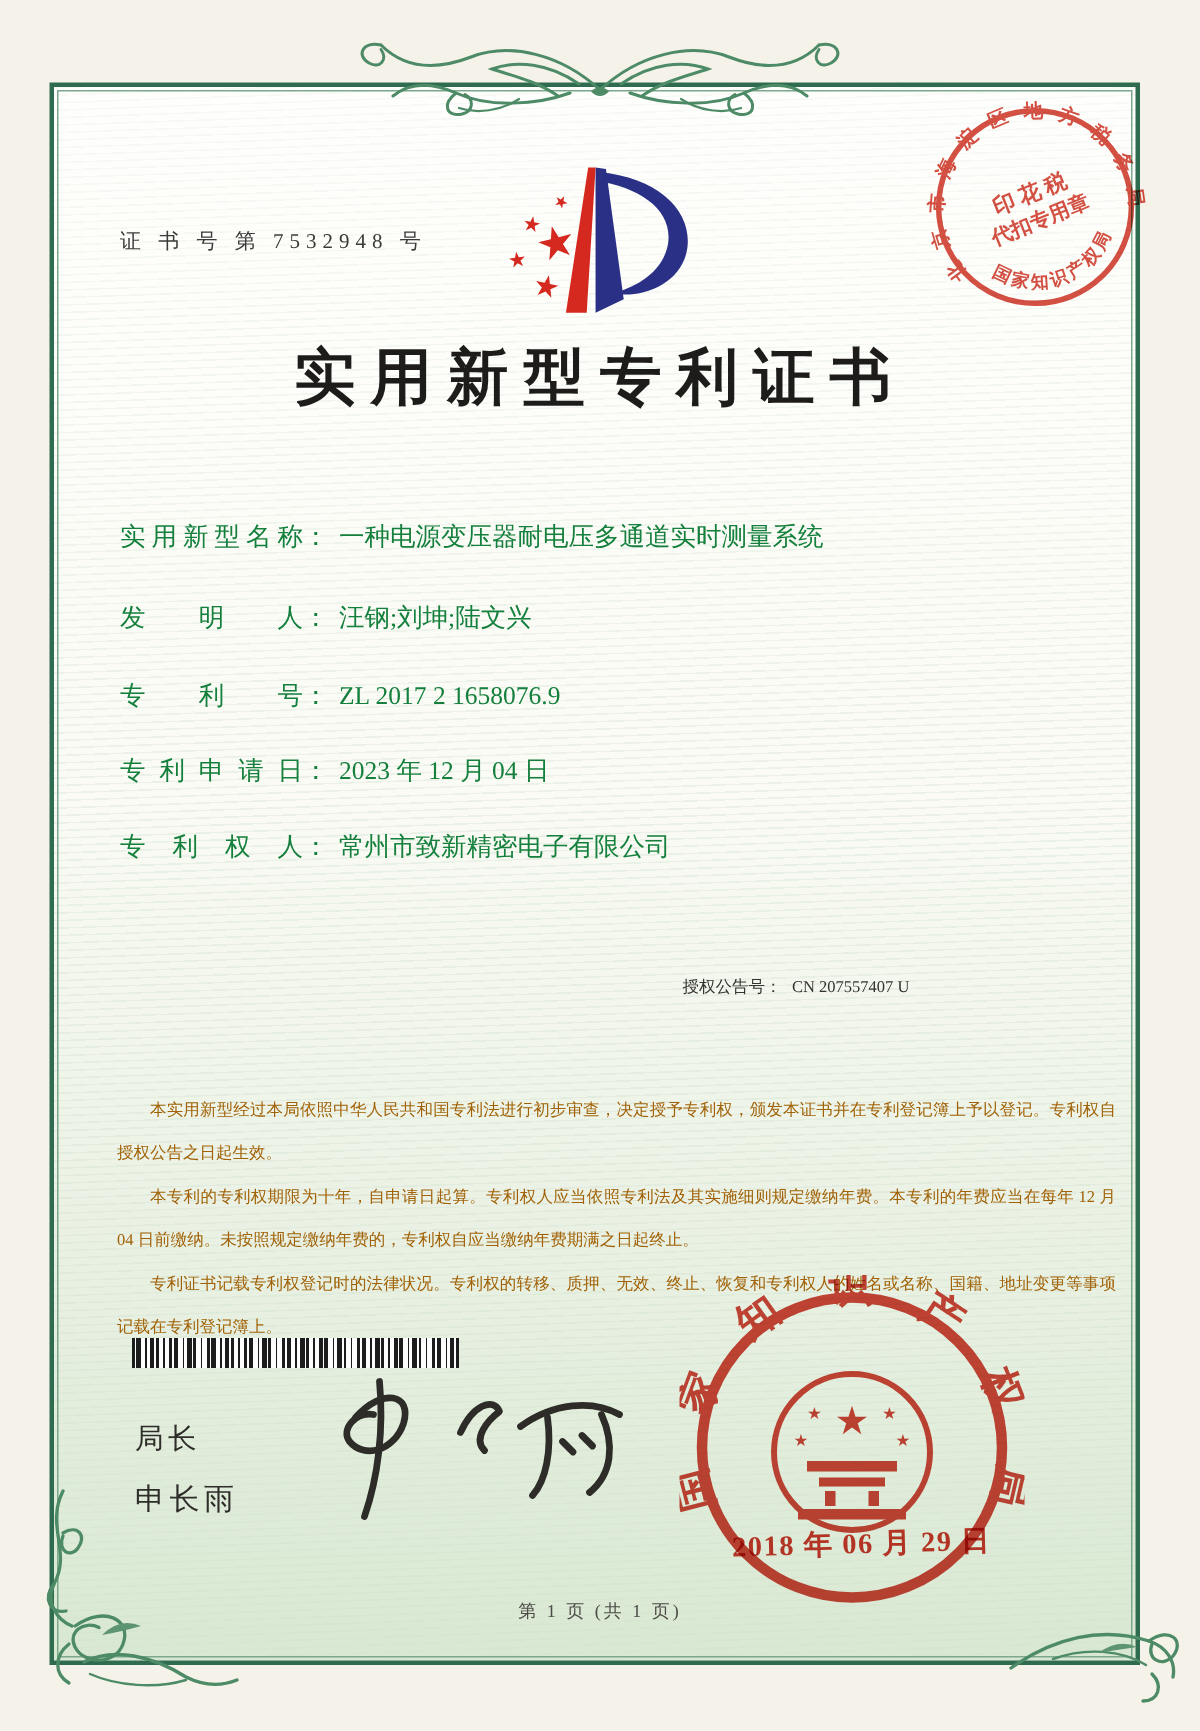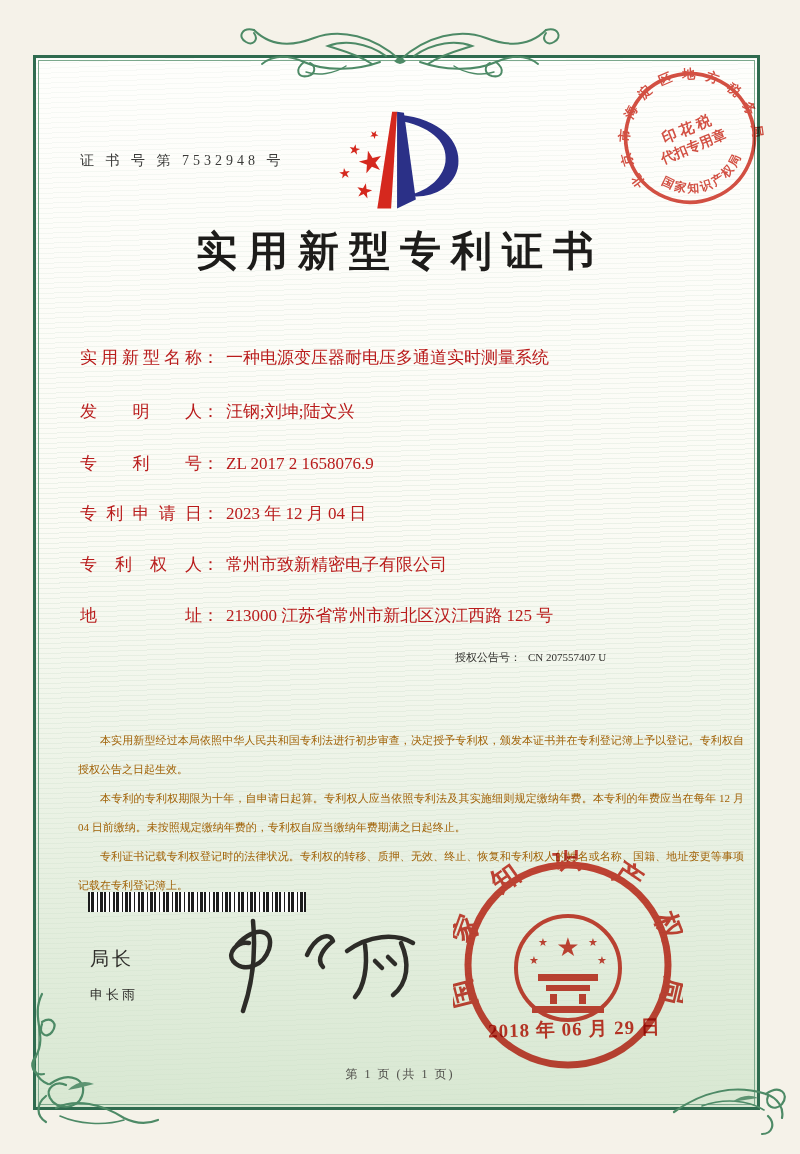--- a/index.html
+++ b/index.html
@@ -24,42 +24,42 @@
     content:"";position:absolute;inset:2px;
     border:1px solid #7ba88c;pointer-events:none;
   }
   .cert-no{
     left:80px;top:108px;font-size:14px;letter-spacing:4px;color:#3a3a38;margin-top:44px;
   }
   .title{
     left:0;right:0;top:224px;text-align:center;
     font-size:41px;font-weight:700;letter-spacing:10px;color:#1d1c1a;
   }
-  .f-row{position:absolute;left:80px;font-size:17px;white-space:nowrap;color:#b91c1c;}
+  .f-row{position:absolute;left:80px;font-size:17px;white-space:nowrap;color:#15803d;}
   .f-label{
     display:inline-block;width:122px;vertical-align:bottom;
     text-align:justify;text-align-last:justify;-moz-text-align-last:justify;
   }
   .f-colon{display:inline-block;}
   .f-value{margin-left:7px;}
   .grant-no{position:absolute;left:455px;top:650px;font-size:11px;white-space:nowrap;color:#33322f;}
   .body-text{
     left:78px;top:682px;width:666px;font-size:11px;line-height:29px;
     text-align:justify;color:#a16207;margin-top:44px;
   }
   .body-text p{margin:0;text-indent:2em;}
   .barcode{
     left:88px;top:892px;width:218px;height:20px;
     background:repeating-linear-gradient(90deg,
       #1c1c1c 0 2px,#fdfdfd 2px 3px,#1c1c1c 3px 6px,#fdfdfd 6px 9px,
       #1c1c1c 9px 10px,#fdfdfd 10px 12px,#1c1c1c 12px 15px,#fdfdfd 15px 16px,
       #1c1c1c 16px 18px,#fdfdfd 18px 21px,#1c1c1c 21px 22px,#fdfdfd 22px 25px);
   }
   .sig-title{left:90px;top:946px;font-size:19px;letter-spacing:3px;color:#2e2d2a;}
-  .sig-name{left:90px;top:986px;font-size:13px;letter-spacing:3px;color:#2e2d2a;}
+  .sig-name{left:90px;top:986px;font-size:20px;letter-spacing:3px;color:#2e2d2a;}
   .seal-date{
     left:488px;top:1016px;width:200px;font-size:19px;letter-spacing:1px;
     color:var(--c-seal_red,#cf382a);transform:rotate(-1.5deg);
     mix-blend-mode:multiply;font-weight:600;
   }
   .footer{
     left:0;right:0;top:1066px;text-align:center;
     font-size:12px;letter-spacing:2px;color:#4c4b47;
   }
   .seal{mix-blend-mode:multiply;}
@@ -154,23 +154,20 @@
     <span class="f-label">发明人</span><span class="f-colon">：</span><span class="f-value">汪钢;刘坤;陆文兴</span>
   </div>
   <div class="f-row" style="top:452px;">
     <span class="f-label">专利号</span><span class="f-colon">：</span><span class="f-value">ZL 2017 2 1658076.9</span>
   </div>
   <div class="f-row" style="top:502px;">
     <span class="f-label">专利申请日</span><span class="f-colon">：</span><span class="f-value">2023 年 12 月 04 日</span>
   </div>
   <div class="f-row" style="top:553px;">
     <span class="f-label">专利权人</span><span class="f-colon">：</span><span class="f-value">常州市致新精密电子有限公司</span>
-  </div>
-  <div class="f-row" style="top:604px;">
-    <span class="f-label">地址</span><span class="f-colon">：</span><span class="f-value">213000 江苏省常州市新北区汉江西路 125 号</span>
   </div>
   <div class="grant-no">
     <span>授权公告号</span><span>：</span><span class="f-value">CN 207557407 U</span>
   </div>
 
   <div class="abs body-text">
     <p>本实用新型经过本局依照中华人民共和国专利法进行初步审查，决定授予专利权，颁发本证书并在专利登记簿上予以登记。专利权自授权公告之日起生效。</p>
     <p>本专利的专利权期限为十年，自申请日起算。专利权人应当依照专利法及其实施细则规定缴纳年费。本专利的年费应当在每年 12 月 04 日前缴纳。未按照规定缴纳年费的，专利权自应当缴纳年费期满之日起终止。</p>
     <p>专利证书记载专利权登记时的法律状况。专利权的转移、质押、无效、终止、恢复和专利权人的姓名或名称、国籍、地址变更等事项记载在专利登记簿上。</p>
   </div>

